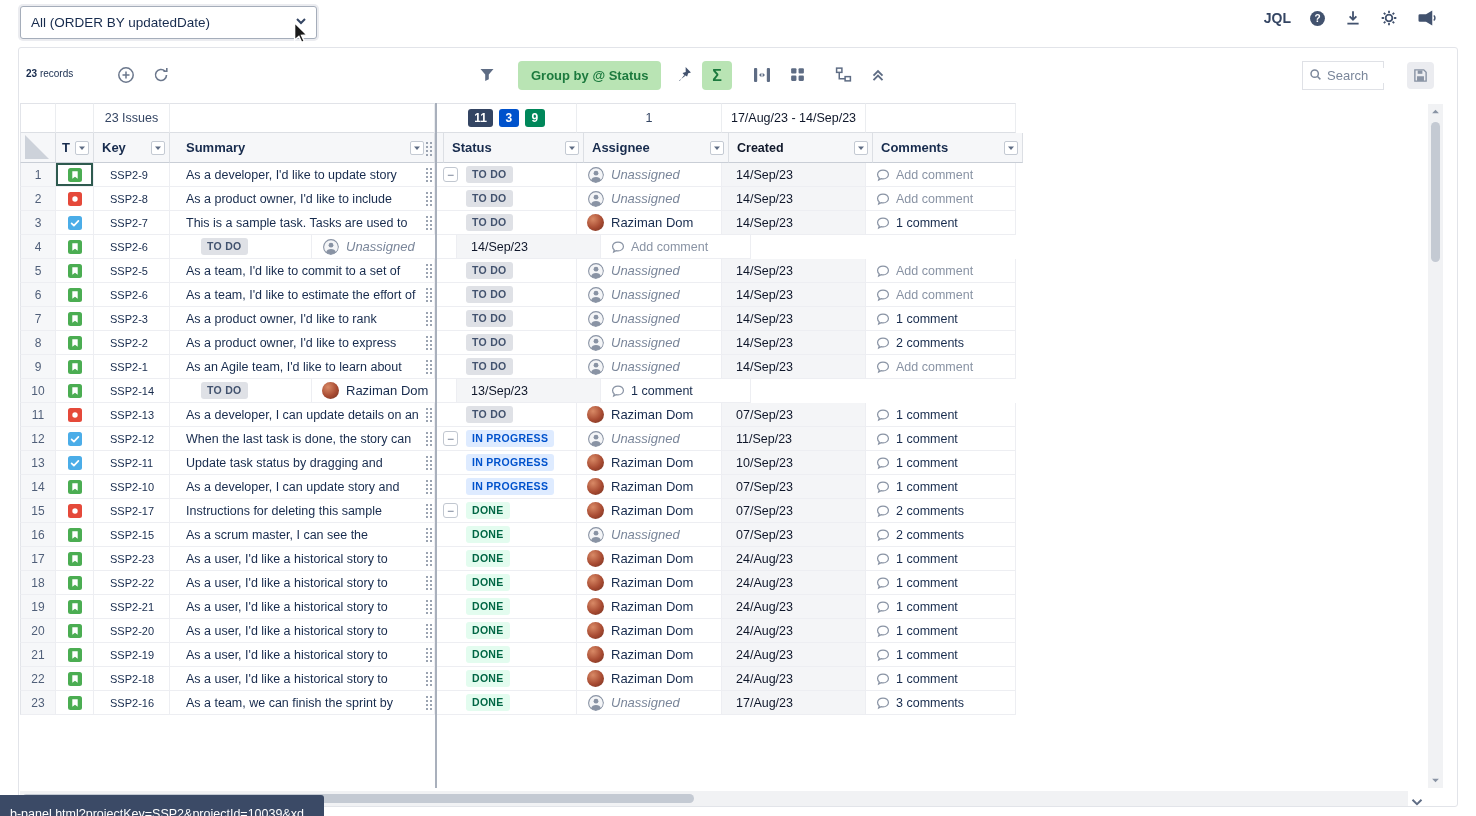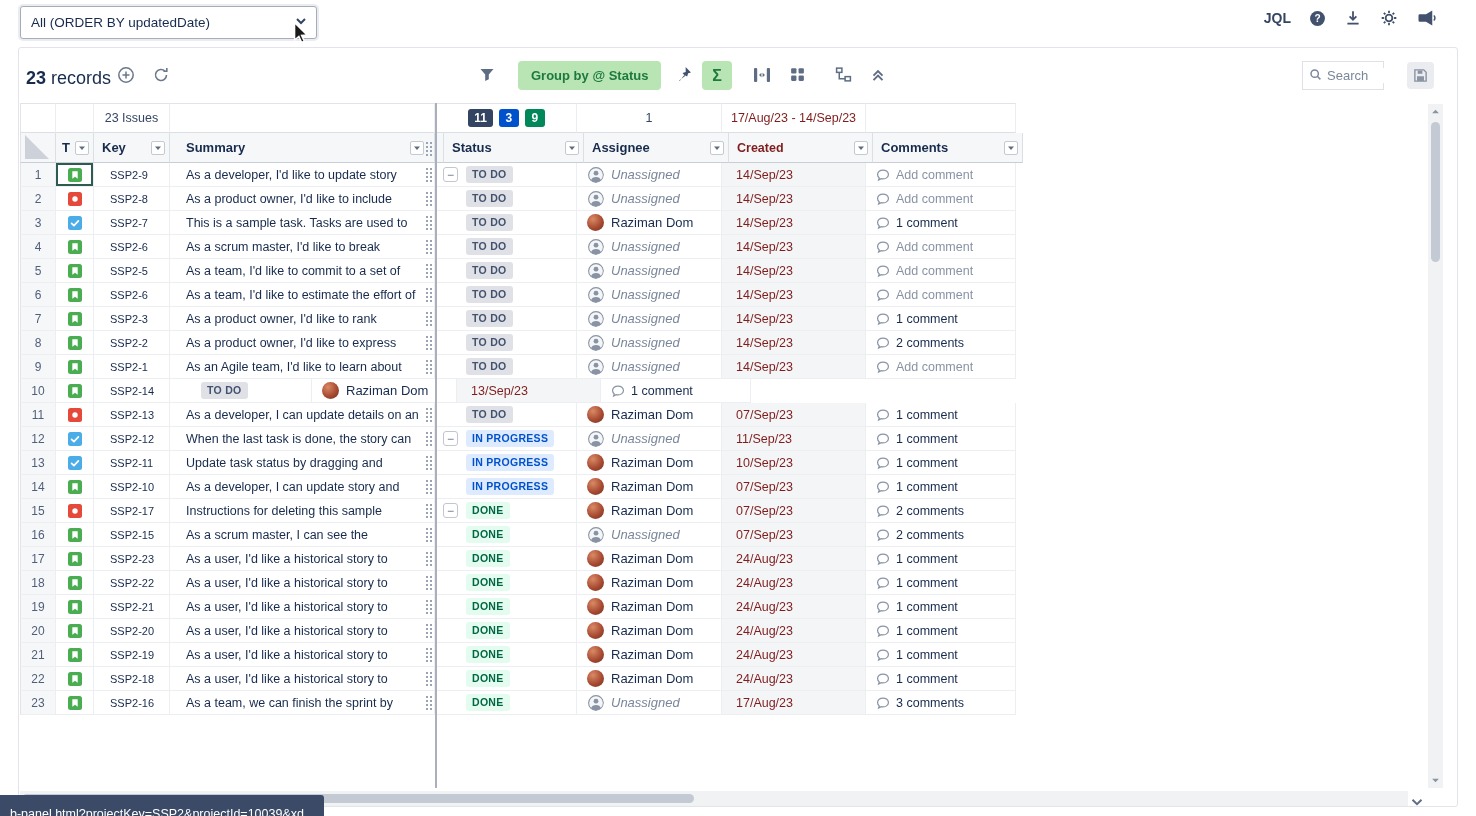--- a/index.html
+++ b/index.html
@@ -9,42 +9,42 @@
   
   .card{position:absolute;left:18px;top:47px;width:1440px;height:760px;border:1px solid #E2E4E9;border-radius:3px;background:#fff}
 
   
   .filter-select{position:absolute;left:20px;top:6px;width:297px;height:33px;border:1px solid #A5ADBA;border-radius:3px;background:#fff;display:flex;align-items:center;justify-content:space-between;padding:0 8px 0 10px;font-size:13.5px;color:#172B4D;box-shadow:0 0 0 2px #EBECF0;cursor:pointer}
   .topbar-right{position:absolute;right:40px;top:0;height:36px;display:flex;align-items:center;gap:18px}
   .jql{font-size:14px;font-weight:700;color:#344563;cursor:pointer}
   .icon-btn{display:inline-flex;align-items:center;justify-content:center;cursor:pointer;background:none;border:none}
 
   
-  .records{position:absolute;left:26px;top:68px;font-size:18px;color:#172B4D}
+  .records{position:absolute;left:26px;top:68px;font-size:10px;color:#172B4D}
   .records .rc{font-weight:700}
   .tb-icon{position:absolute;display:inline-flex;align-items:center;justify-content:center;cursor:pointer}
   .pill{position:absolute;left:518px;top:61px;height:29px;display:inline-flex;align-items:center;padding:0 13px;background:#B9E4B4;color:#1C7A3E;font-size:13px;font-weight:700;border-radius:4px;cursor:pointer;white-space:nowrap}
   .sigma-btn{position:absolute;left:702px;top:61px;width:30px;height:29px;background:#B9E4B4;color:#1C7A3E;font-size:16px;font-weight:700;border-radius:4px;display:inline-flex;align-items:center;justify-content:center;cursor:pointer}
   .search-box{position:absolute;left:1302px;top:61px;width:82px;height:29px;border:1px solid #DFE1E6;border-radius:0;display:flex;align-items:center;padding:0 6px;background:#fff}
   .search-box input{border:none;outline:none;width:58px;font-size:13px;color:#172B4D;margin-left:5px;font-family:"Liberation Sans",sans-serif}
   .search-box input::placeholder{color:#7A869A}
   .save-btn{position:absolute;left:1407px;top:62px;width:27px;height:27px;background:#EBECF0;border-radius:4px;display:inline-flex;align-items:center;justify-content:center;cursor:pointer}
 
   
   .trow{position:absolute;left:20px;display:flex;background:#fff}
   .td{position:relative;display:flex;align-items:center;border-right:1px solid #EDEEF2;overflow:hidden;white-space:nowrap}
   .c-num{width:36px;justify-content:center;background:#F6F7F9;font-size:12px;color:#505F79;border-left:1px solid #E2E4E9}
   .c-type{width:38px;justify-content:center}
   .c-key{width:76px;padding-left:16px;font-size:11px}
   .c-sum{width:265px;padding-left:16px;font-size:12.5px}
   .c-gap{width:2px;border-right:none}
   .c-status{width:140px;padding-left:6px}
   .c-assignee{width:145px;padding-left:10px}
   .c-created{width:144px;padding-left:14px;background:#F4F5F7}
-  .c-created span{font-size:12.5px;color:#7f1d1d}
+  .c-created span{font-size:12.5px;color:#0f172a}
   .c-comments{width:150px;padding-left:10px}
 
   .summary-row{top:103px;height:30px}
   .summary-row .td{border-top:1px solid #E1E3E8;border-bottom:1px solid #DCDFE4;border-right:1px solid #EBEDF0;background:#fff;font-size:12.5px;color:#344563;justify-content:center;padding-left:0}
   .summary-row .c-num{border-left:1px solid #E2E4E9}
   .badges{display:flex;gap:6px;align-items:center;justify-content:center;width:100%}
   .badge{min-width:20px;padding:2px 6px;border-radius:3px;color:#fff;font-size:12px;font-weight:700;text-align:center;line-height:1.2}
 
   .header-row{top:133px;height:30px}
   .header-row .td{background:#F6F7F9;border-right:1px solid #DCDFE4;border-bottom:1px solid #C9CED6;font-size:13px;font-weight:700;color:#172B4D;justify-content:flex-start;padding-left:8px}
@@ -413,24 +413,20 @@
         <span class="type-icon">
           <svg width="14" height="14" viewBox="0 0 14 14">
             <rect width="14" height="14" rx="2.5" fill="#4BAD52"></rect>
             <path d="M4.3 3.2h5.4v7.6L7 8.7l-2.7 2.1z" fill="#fff"></path>
           </svg>
         </span>
       </div>
     <div class="td c-key">
         <span>SSP2-6</span>
       </div>
-    <div class="td c-sum">
-        <span>As a scrum master, I'd like to break</span>
-        <span class="clip-dots"></span>
-      </div>
     <div class="td c-gap"></div>
     <div class="td c-status">
         <span class="grp-toggle" style="visibility: hidden;"></span>
         <span class="lozenge" style="background: rgb(223, 225, 230); color: rgb(66, 82, 110);">TO DO</span>
       </div>
     <div class="td c-assignee">
         <span class="avatar">
           <svg width="16" height="16" viewBox="0 0 16 16">
             <circle cx="8" cy="8" r="7.4" fill="#F4F5F7" stroke="#8993A4" stroke-width="1.1"></circle>
             <circle cx="8" cy="6.2" r="2.4" fill="#8993A4"></circle>

